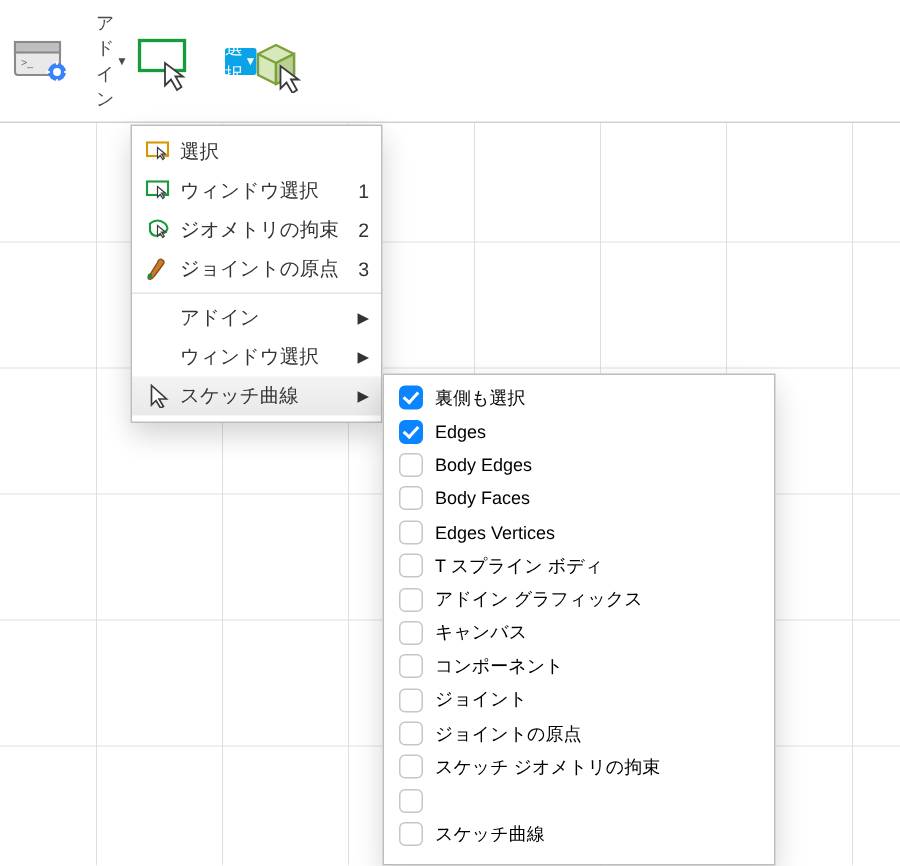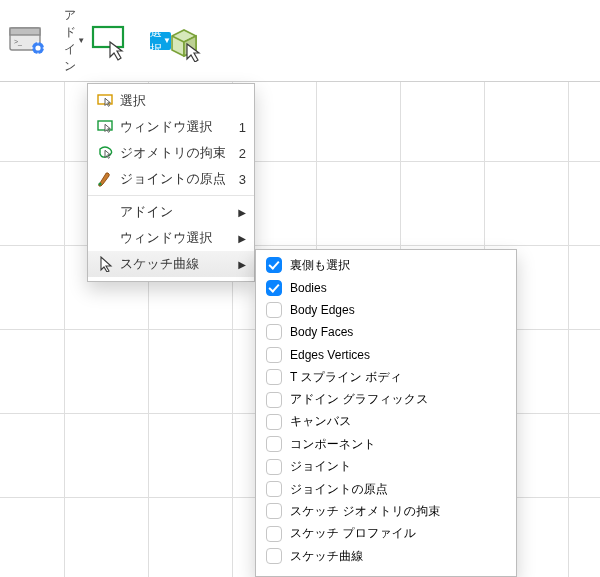--- a/index.html
+++ b/index.html
@@ -257,21 +257,21 @@
   </div>
 </div>
 
 <div class="submenu" id="filters-container">
     <div class="filter-row">
       <span class="chk checked"></span>
       <span class="filter-label">裏側も選択</span>
     </div>
     <div class="filter-row">
       <span class="chk checked"></span>
-      <span class="filter-label">Bodies</span>
+      <span class="filter-label">Edges</span>
     </div>
     <div class="filter-row">
       <span class="chk"></span>
       <span class="filter-label">Body Edges</span>
     </div>
     <div class="filter-row">
       <span class="chk"></span>
       <span class="filter-label">Body Faces</span>
     </div>
     <div class="filter-row">
@@ -301,19 +301,18 @@
     <div class="filter-row">
       <span class="chk"></span>
       <span class="filter-label">ジョイントの原点</span>
     </div>
     <div class="filter-row">
       <span class="chk"></span>
       <span class="filter-label">スケッチ ジオメトリの拘束</span>
     </div>
     <div class="filter-row">
       <span class="chk"></span>
-      <span class="filter-label">スケッチ プロファイル</span>
     </div>
     <div class="filter-row">
       <span class="chk"></span>
       <span class="filter-label">スケッチ曲線</span>
     </div>
   </div>
 
 </body></html>

